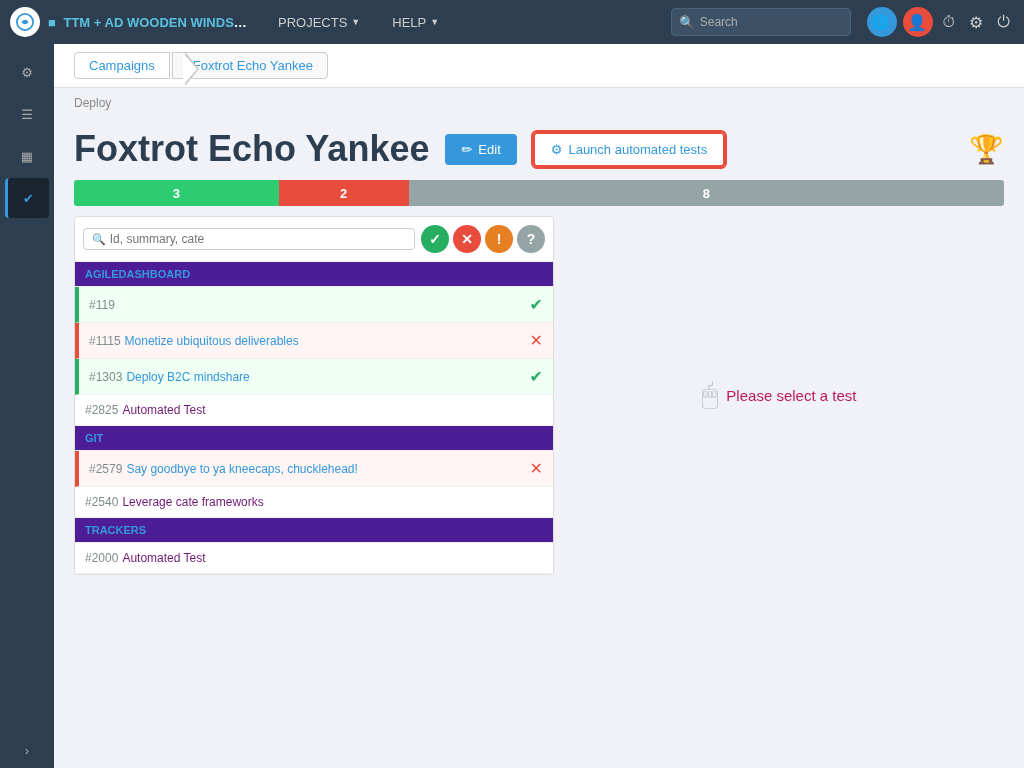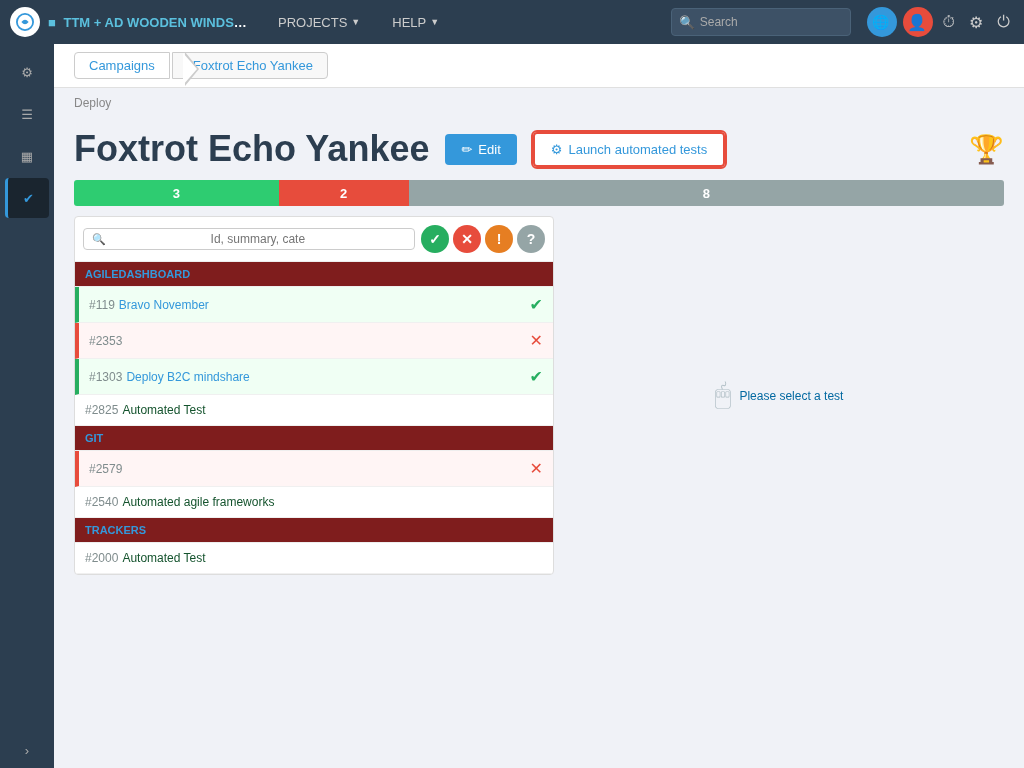--- a/index.html
+++ b/index.html
@@ -68,28 +68,28 @@
     .search-input-wrap input { border: none; outline: none; font-size: 12px; width: 100%; }
     .filter-btns { display: flex; gap: 4px; }
     .filter-btn { width: 28px; height: 28px; border-radius: 50%; border: none; cursor: pointer; display: flex; align-items: center; justify-content: center; font-size: 14px; font-weight: bold; }
     .filter-btn.green-check { background: #27ae60; color: white; }
     .filter-btn.red-x { background: #e74c3c; color: white; }
     .filter-btn.orange-ex { background: #e67e22; color: white; }
     .filter-btn.gray-q { background: #95a5a6; color: white; }
 
     
     .test-list-content { overflow-y: auto; max-height: 420px; }
-    .test-group-label { padding: 6px 10px; font-size: 11px; font-weight: bold; color: #3498db; background: #7f1d1d; border-bottom: 1px solid #eee; }
+    .test-group-label { padding: 6px 10px; font-size: 11px; font-weight: bold; color: #3498db; background: #4c1d95; border-bottom: 1px solid #eee; }
     .test-item { display: flex; align-items: center; padding: 8px 10px; border-bottom: 1px solid #f0f0f0; cursor: pointer; }
     .test-item.has-indicator { border-left: 4px solid; justify-content: space-between; }
     .test-item.indicator-green { border-left-color: #27ae60; background: #f0fff4; }
     .test-item.indicator-red { border-left-color: #e74c3c; background: #fff5f5; }
     .test-item-id { color: #7f8c8d; font-size: 12px; margin-right: 4px; }
     .test-item-name { color: #3498db; font-size: 12px; flex: 1; }
-    .test-item-name.dark { color: #14532d; }
+    .test-item-name.dark { color: #701a75; }
     .test-status-icon { margin-left: auto; font-size: 16px; }
     .status-check { color: #27ae60; }
     .status-x { color: #e74c3c; }
 
     
     .right-panel { flex: 1; display: flex; align-items: center; justify-content: center; color: #aaa; font-size: 20px; }
     .select-test-msg { display: flex; align-items: center; gap: 8px; }
 
     
     .bc-wrap { display: flex; align-items: center; }
@@ -218,73 +218,74 @@
     <div class="progress-seg red" style="width:14%;">2</div>
     <div class="progress-seg gray" style="width:64%;">8</div>
   </div>
 
   <div class="two-panel">
 
     <div class="test-list-panel">
       <div class="test-list-header">
         <div class="search-input-wrap">
           <span style="color:#aaa;font-size:11px;margin-right:4px;">🔍</span>
-          <input type="text" style="font-size: 12px; text-align: center;" placeholder="Id, summary, cate">
+          <input type="text" style="font-size: 12px;" placeholder="Id, summary, cate">
         </div>
         <div class="filter-btns">
           <button class="filter-btn green-check">✓</button>
           <button class="filter-btn red-x">✕</button>
           <button class="filter-btn orange-ex">!</button>
           <button class="filter-btn gray-q">?</button>
         </div>
       </div>
 
       <div class="test-list-content">
 
         <div class="test-group-label">AGILEDASHBOARD</div>
         <div class="test-item has-indicator indicator-green">
           <span class="test-item-id">#119</span>
-          <span class="test-item-name">Bravo November</span>
           <span class="test-status-icon status-check">✔</span>
         </div>
         <div class="test-item has-indicator indicator-red">
-          <span class="test-item-id">#2353</span>
+          <span class="test-item-id">#1115</span>
+          <span class="test-item-name">Monetize ubiquitous deliverables</span>
           <span class="test-status-icon status-x">✕</span>
         </div>
         <div class="test-item has-indicator indicator-green">
           <span class="test-item-id">#1303</span>
           <span class="test-item-name">Deploy B2C mindshare</span>
           <span class="test-status-icon status-check">✔</span>
         </div>
 
         <div class="test-item">
           <span class="test-item-id">#2825</span>
           <span class="test-item-name dark">Automated Test</span>
         </div>
 
         <div class="test-group-label">GIT</div>
         <div class="test-item has-indicator indicator-red">
           <span class="test-item-id">#2579</span>
+          <span class="test-item-name">Say goodbye to ya kneecaps, chucklehead!</span>
           <span class="test-status-icon status-x">✕</span>
         </div>
         <div class="test-item">
           <span class="test-item-id">#2540</span>
-          <span class="test-item-name dark">Automated agile frameworks</span>
+          <span class="test-item-name dark">Leverage cate frameworks</span>
         </div>
 
         <div class="test-group-label">TRACKERS</div>
         <div class="test-item">
           <span class="test-item-id">#2000</span>
           <span class="test-item-name dark">Automated Test</span>
         </div>
 
       </div>
     </div>
 
     <div class="right-panel">
       <div class="select-test-msg">
         <span style="color:#b0bec5;font-size:28px;">🖱</span>
-        <span style="color:#0369a1;font-size:12px;">Please select a test</span>
+        <span style="color:#be185d;font-size:15px;">Please select a test</span>
       </div>
     </div>
 
   </div>
 </div>
 
 </body></html>

